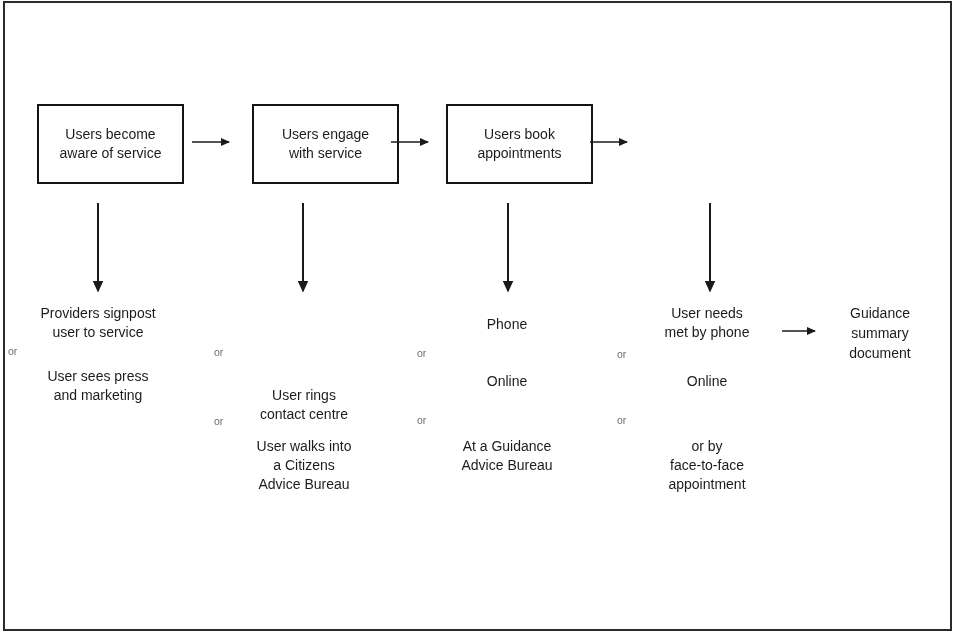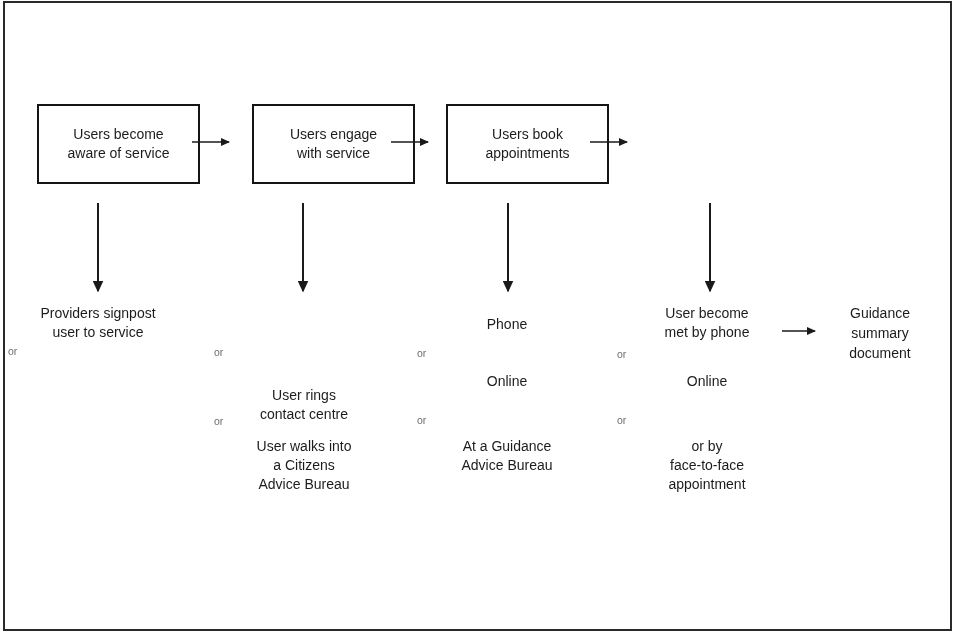--- a/index.html
+++ b/index.html
@@ -22,21 +22,21 @@
     width: 949px;
     height: 630px;
     border: 2px solid #2a2a2a;
     box-sizing: border-box;
     background: #ffffff;
   }
   .stage-box {
     position: absolute;
     top: 101px;
     height: 80px;
-    width: 163px;
+    width: 147px;
     border: 2px solid #141414;
     box-sizing: border-box;
     background: #ffffff;
     display: flex;
     align-items: center;
     justify-content: center;
     text-align: center;
     font-size: 14px;
     line-height: 19px;
     color: #1c1c1c;
@@ -116,20 +116,22 @@
       <line x1="298" y1="200" x2="298" y2="288" stroke="#1a1a1a" stroke-width="2" marker-end="url(#head-v)"></line>
       <line x1="503" y1="200" x2="503" y2="288" stroke="#1a1a1a" stroke-width="2" marker-end="url(#head-v)"></line>
       <line x1="705" y1="200" x2="705" y2="288" stroke="#1a1a1a" stroke-width="2" marker-end="url(#head-v)"></line>
       <line x1="777" y1="328" x2="810" y2="328" stroke="#1a1a1a" stroke-width="1.4" marker-end="url(#head-h)"></line>
     </svg>
 
     <div class="channel-col" style="left:3px;">
       <div class="opt" style="top:11px;">Providers signpost
 user to service</div>
       <div class="or-sep" style="top:51px;">or</div>
+      <div class="opt" style="top:74px;">User sees press
+and marketing</div>
     </div>
 
     <div class="channel-col" style="left:209px;">
       <div class="or-sep" style="top:52px;">or</div>
       <div class="opt" style="top:73px;margin-top:20px;">User rings
 contact centre</div>
       <div class="or-sep" style="top:121px;">or</div>
       <div class="opt" style="top:144px;">User walks into
 a Citizens
 Advice Bureau</div>
@@ -138,21 +140,21 @@
     <div class="channel-col" style="left:412px;">
       <div class="opt" style="top:22px;">Phone</div>
       <div class="or-sep" style="top:53px;">or</div>
       <div class="opt" style="top:79px;">Online</div>
       <div class="or-sep" style="top:120px;">or</div>
       <div class="opt" style="top:144px;">At a Guidance
 Advice Bureau</div>
     </div>
 
     <div class="channel-col" style="left:612px;">
-      <div class="opt" style="top:11px;">User become
+      <div class="opt" style="top:11px;">User needs
 met by phone</div>
       <div class="or-sep" style="top:54px;">or</div>
       <div class="opt" style="top:79px;">Online</div>
       <div class="or-sep" style="top:120px;">or</div>
       <div class="opt" style="top:144px;">or by
 face-to-face
 appointment</div>
     </div>
 
     <div class="output-label">Guidance

